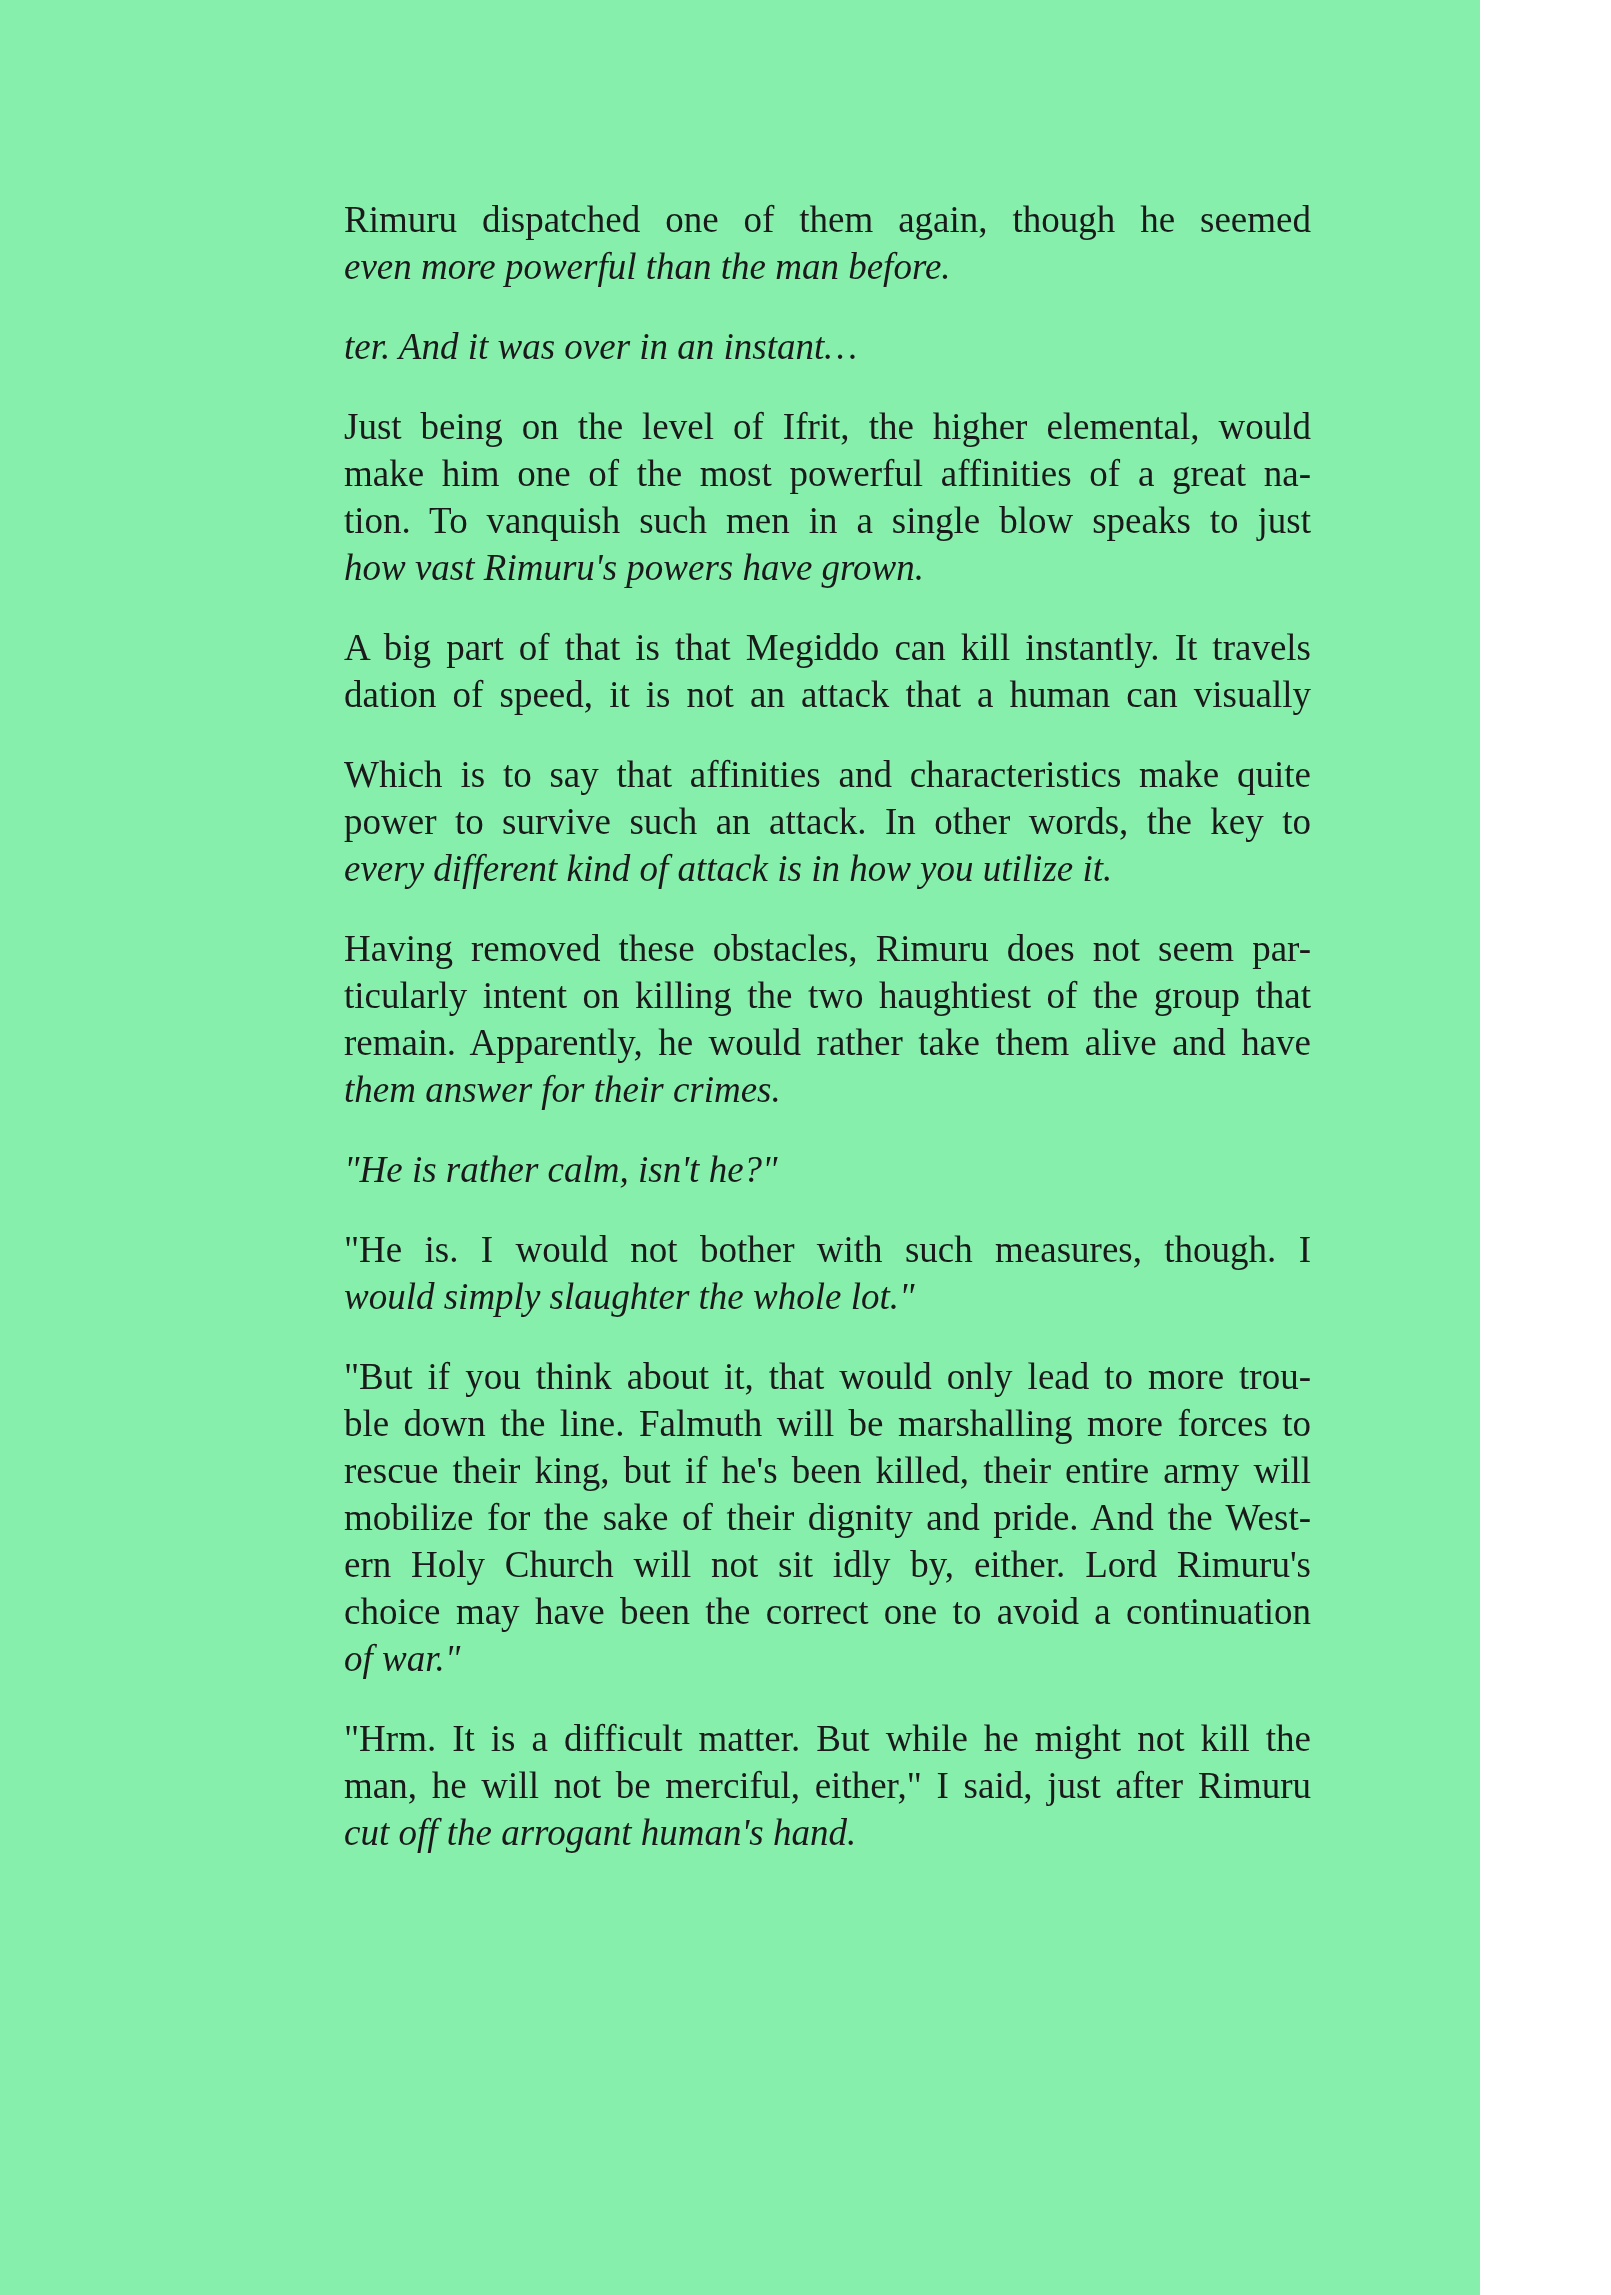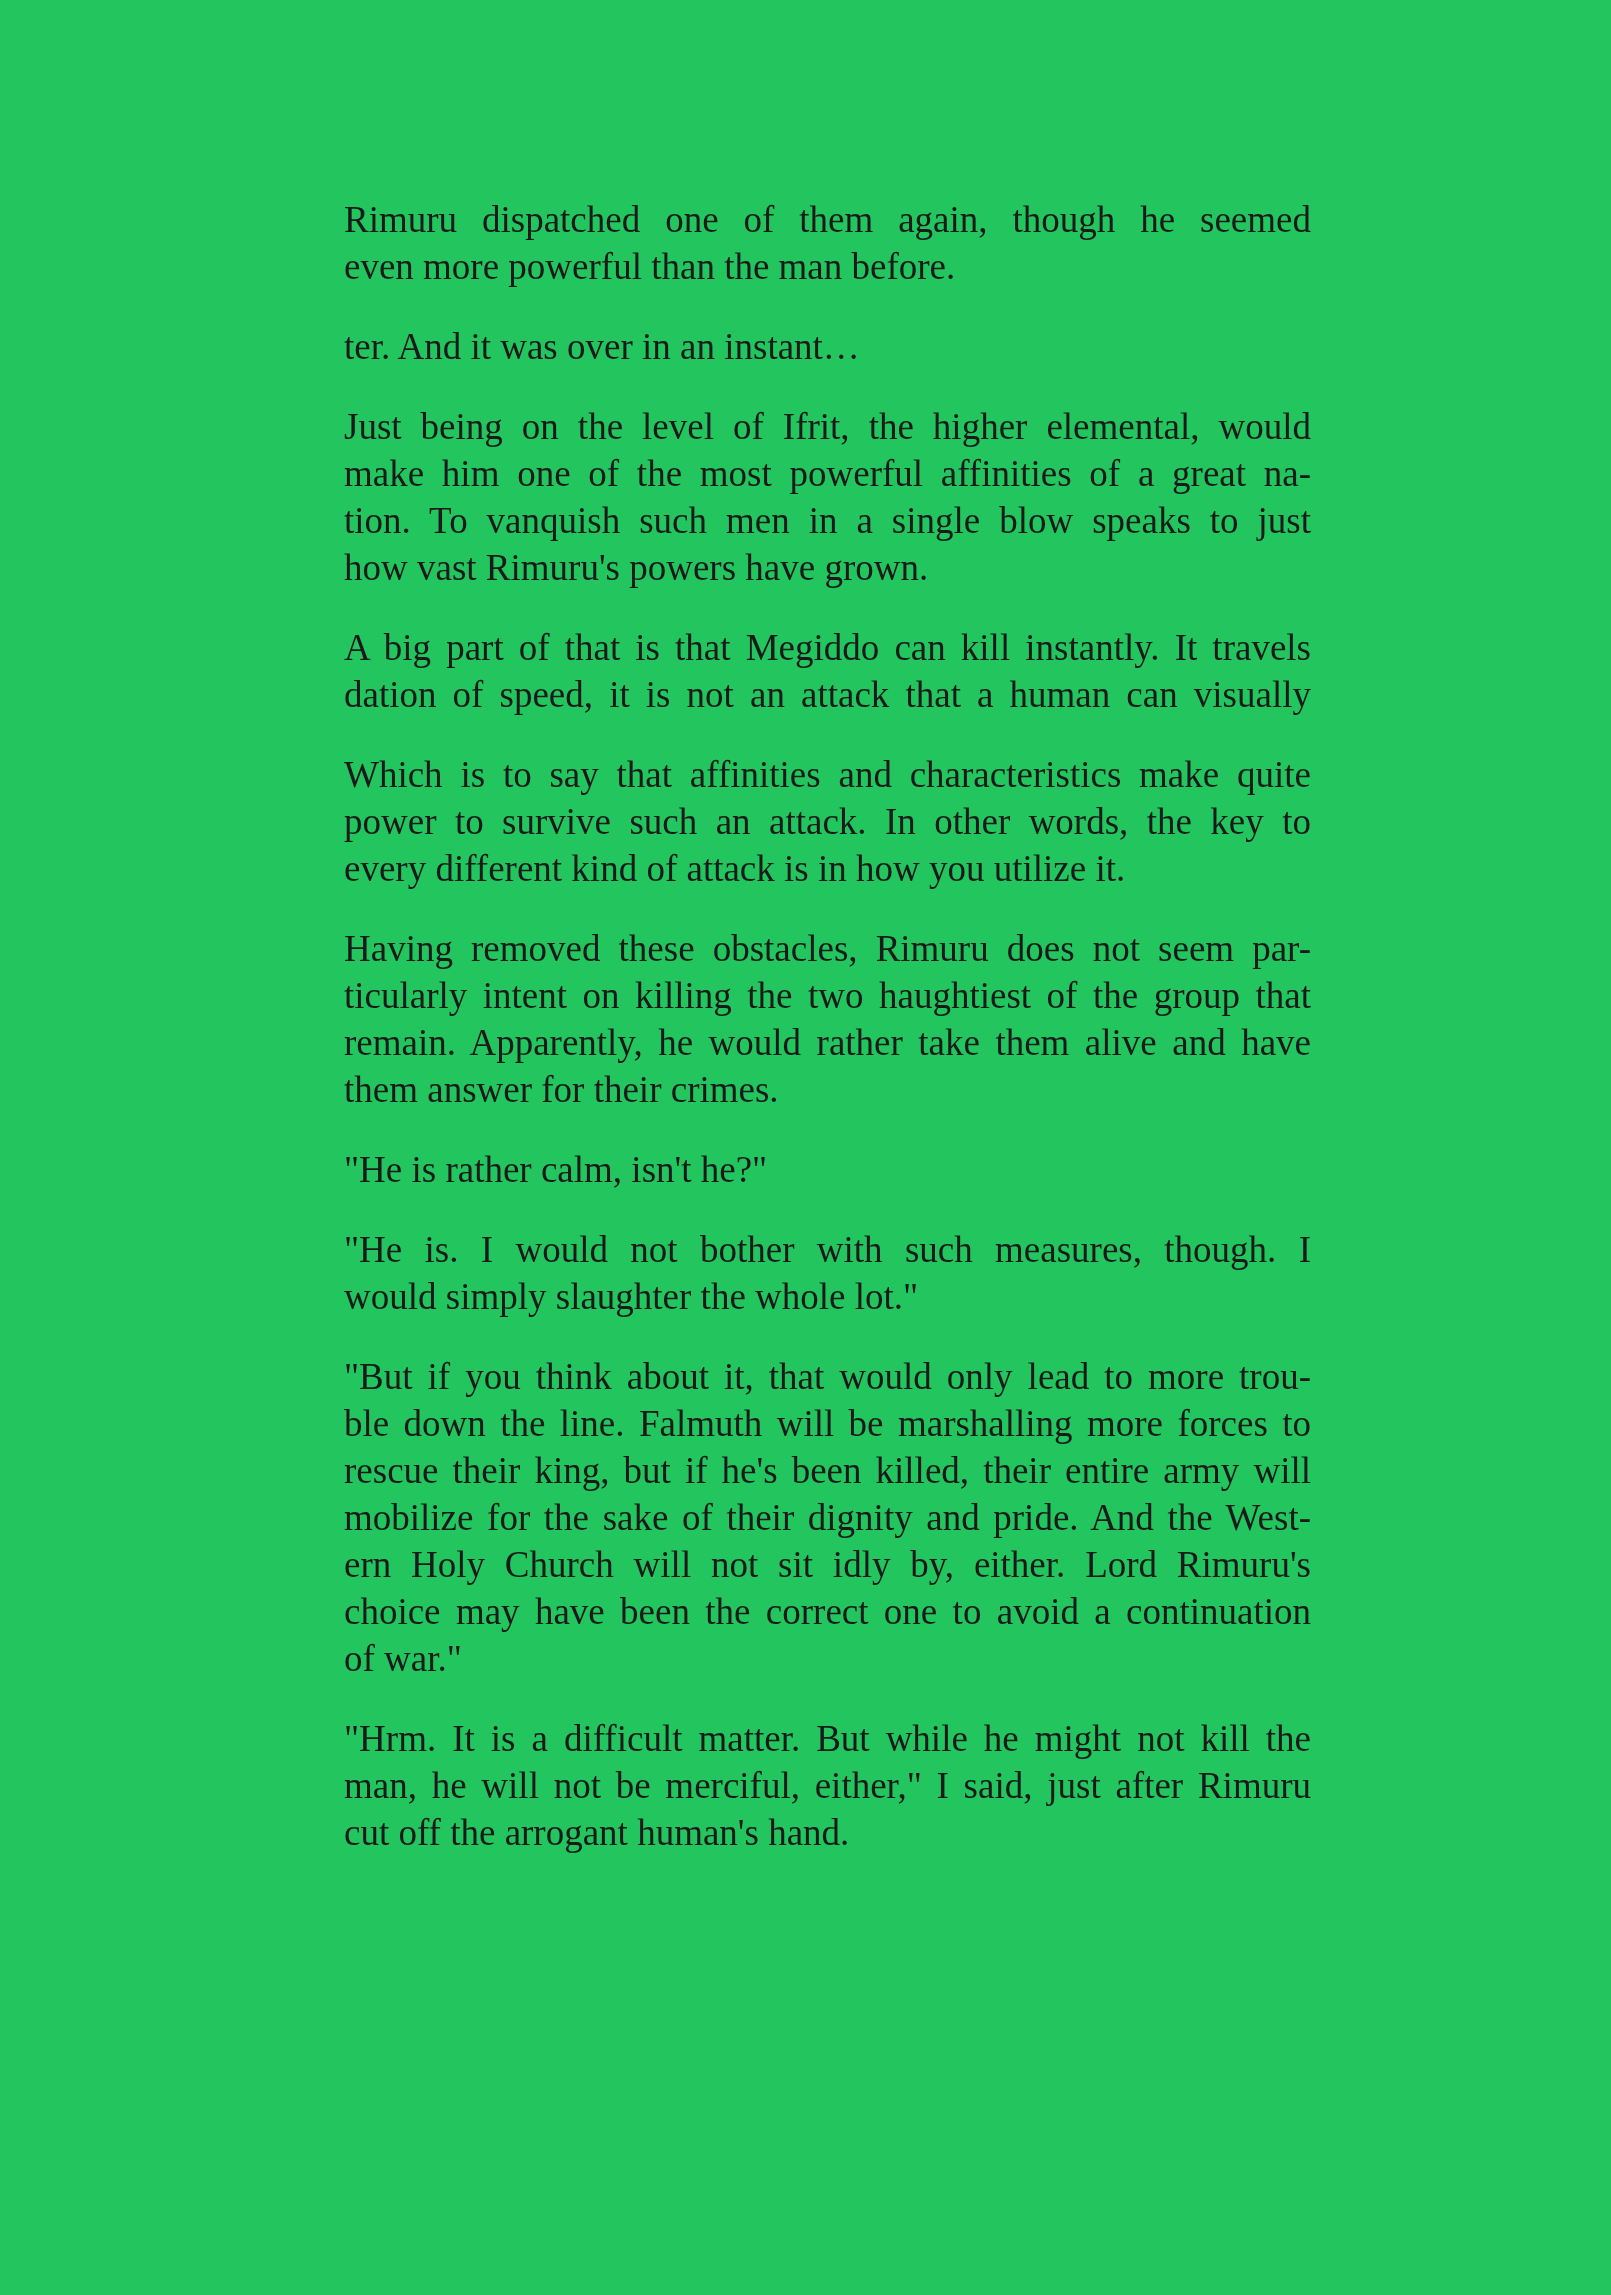--- a/index.html
+++ b/index.html
@@ -2,23 +2,23 @@
 <html style="font-size:12px"><head>
 <meta charset="utf-8">
 <style>
   html, body {
     margin: 0;
     padding: 0;
     background: #ffffff;
   }
   .page {
     position: relative;
-    width: 1611px;
+    width: 1480px;
     height: 2295px;
-    background: #22c55e;
+    background: #86efac;
     overflow: hidden;
   }
   .text-column {
     position: absolute;
     left: 344px;
     top: 196px;
     width: 967px;
     font-family: "Liberation Serif", "DejaVu Serif", serif;
     font-size: 37px;
     line-height: 47px;
@@ -33,20 +33,21 @@
   }
   .line {
     display: block;
     text-align: justify;
     text-align-last: justify;
     white-space: normal;
   }
   .line.last {
     text-align: right;
     text-align-last: left;
+    font-style: italic;
   }
 </style>
 </head>
 <body>
 
 <main class="page">
   <article class="text-column" id="text-column" style="color: rgb(26, 26, 26);">
       <p>
         <span class="line">Rimuru dispatched one of them again, though he seemed</span>
         <span class="line last">even more powerful than the man before.</span>

